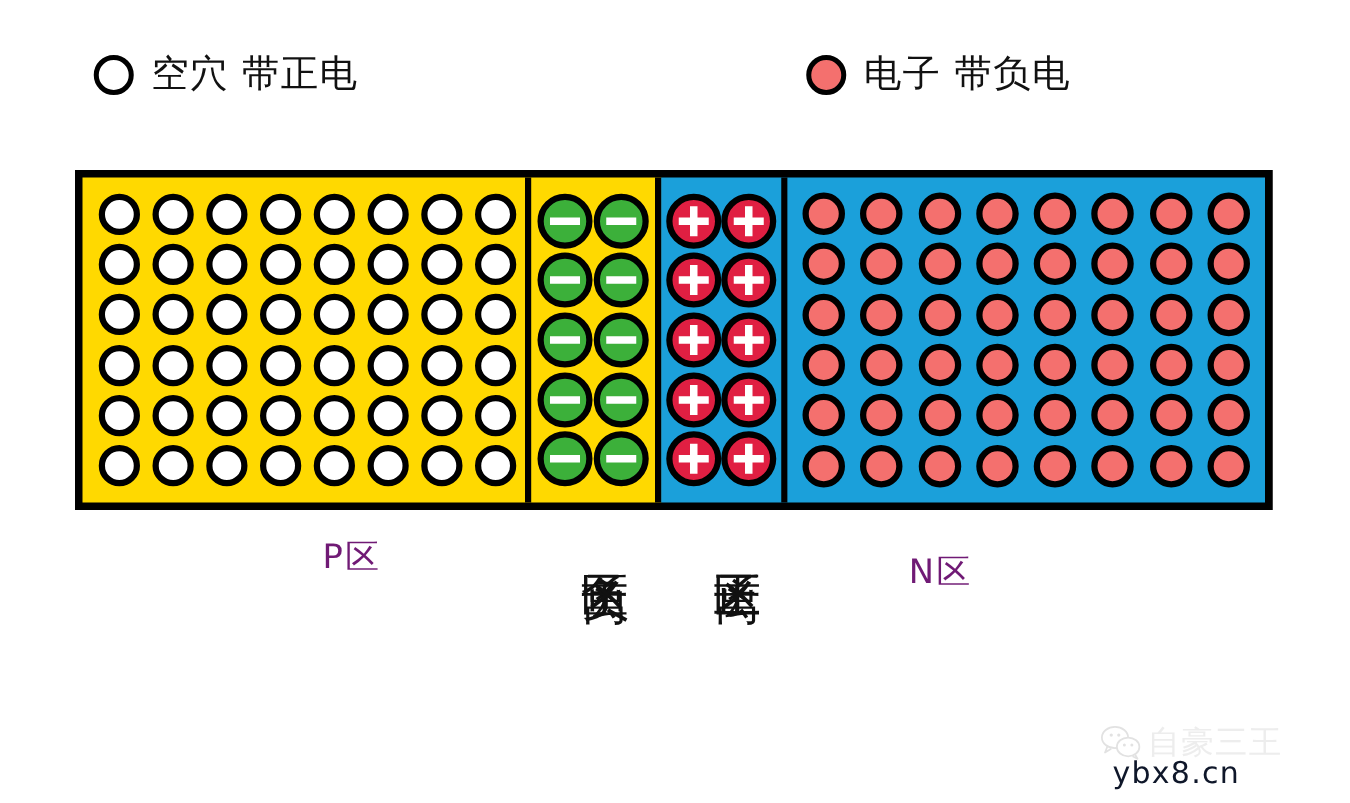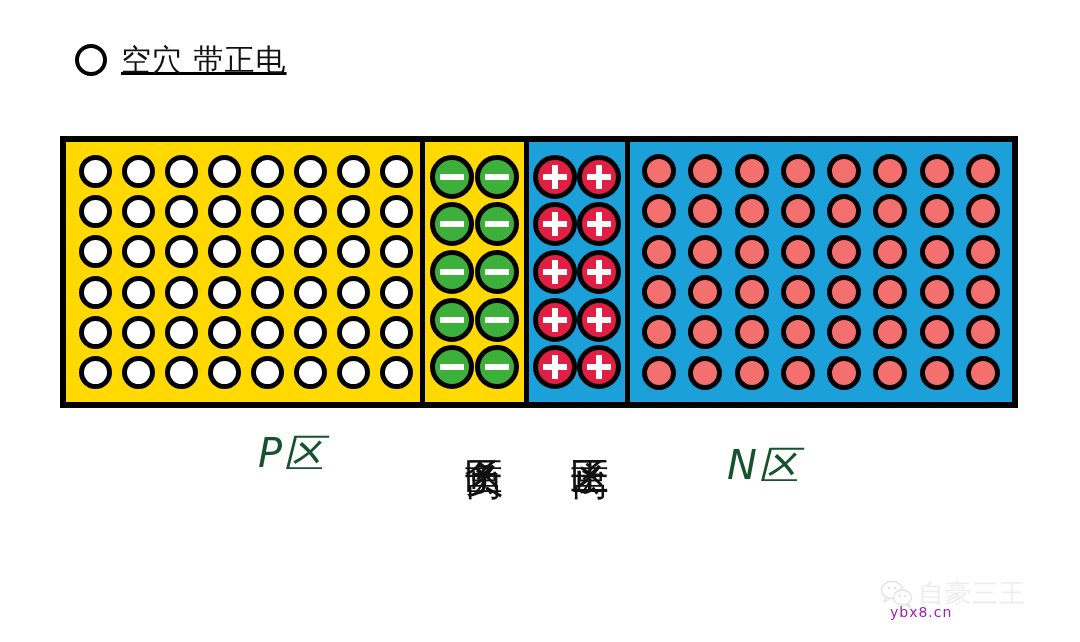--- a/index.html
+++ b/index.html
@@ -21,21 +21,20 @@
     left: 0;
     top: 44px;
     width: 1080px;
     height: 56px;
   }
   .legend-entry {
     position: absolute;
     display: flex;
     align-items: center;
     gap: 14px;
-    text-decoration: underline;
   }
   #legend-hole   { left: 75px;  top: 0; }
   #legend-electron { left: 645px; top: 0; }
 
   .legend-dot {
     width: 32px;
     height: 32px;
     border-radius: 50%;
     border: 4px solid #000000;
     box-sizing: border-box;
@@ -153,26 +152,25 @@
     left: 9px;
     top: 0;
     width: 6px;
     height: 24px;
     background: #ffffff;
   }
 
   
   .zone-label {
     position: absolute;
-    color: #14532d;
-    font-size: 40px;
+    color: #701a75;
+    font-size: 27px;
     line-height: 1.05;
     letter-spacing: 2px;
     white-space: nowrap;
-    font-style: italic;
   }
   #label-p { left: 258px; top: 432px; }
   #label-n { left: 727px; top: 444px; }
 
   .zone-label-vertical {
     position: absolute;
     color: #111111;
     font-size: 38px;
     letter-spacing: 0;
     writing-mode: vertical-rl;
@@ -205,36 +203,40 @@
     top: 0px;
     font-size: 26px;
     color: #ededed;
     letter-spacing: 1px;
     white-space: nowrap;
   }
   #watermark-site {
     position: absolute;
     left: 10px;
     top: 28px;
-    font-size: 14px;
-    color: #a21caf;
+    font-size: 24px;
+    color: #0f172a;
     letter-spacing: 1px;
     white-space: nowrap;
   }
 </style>
 </head>
 <body>
 
 <div id="legend">
 
   <div class="legend-entry" id="legend-hole">
     <div class="legend-dot hole"></div>
     <div class="legend-label">空穴 带正电</div>
   </div>
 
+  <div class="legend-entry" id="legend-electron">
+    <div class="legend-dot electron"></div>
+    <div class="legend-label">电子 带负电</div>
+  </div>
 
 </div>
 
 <div id="junction">
 
   <div class="zone" id="zone-p">
     <div class="grid" id="grid-p">
         <div class="carrier hole"></div>
         <div class="carrier hole"></div>
         <div class="carrier hole"></div>

